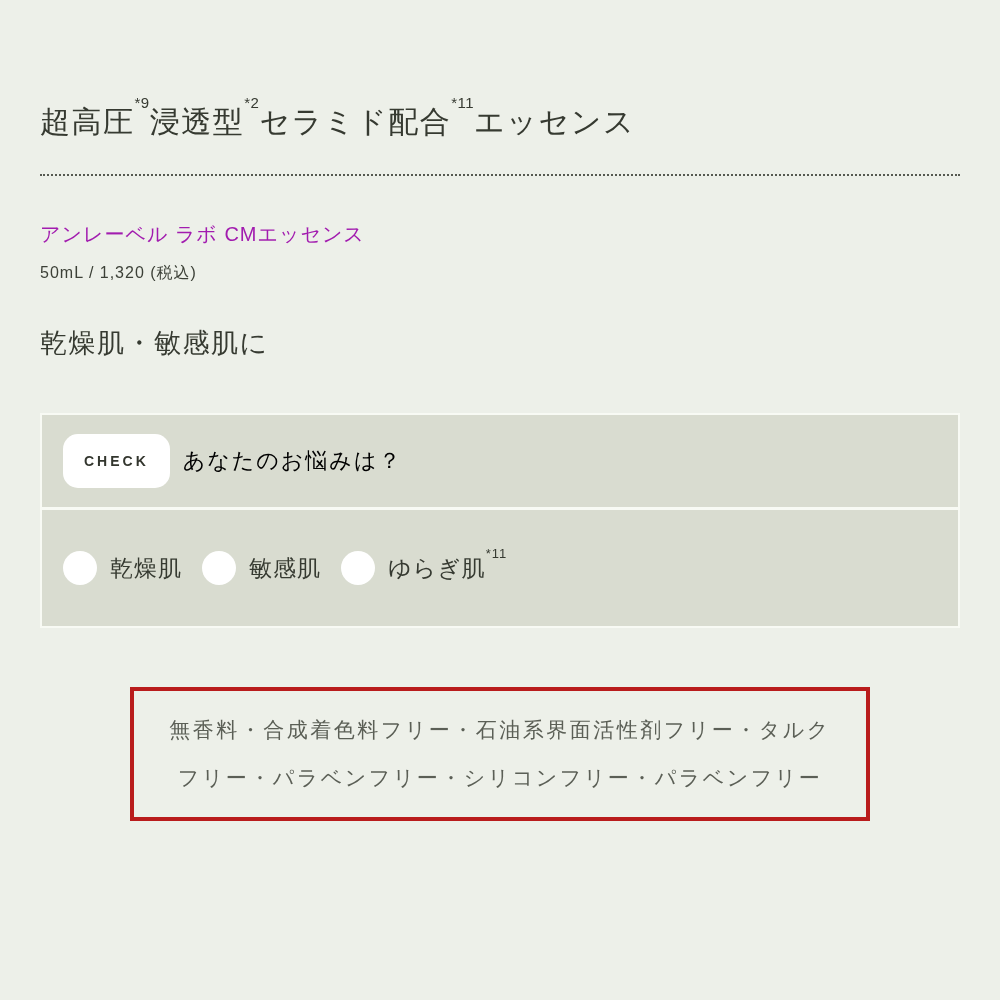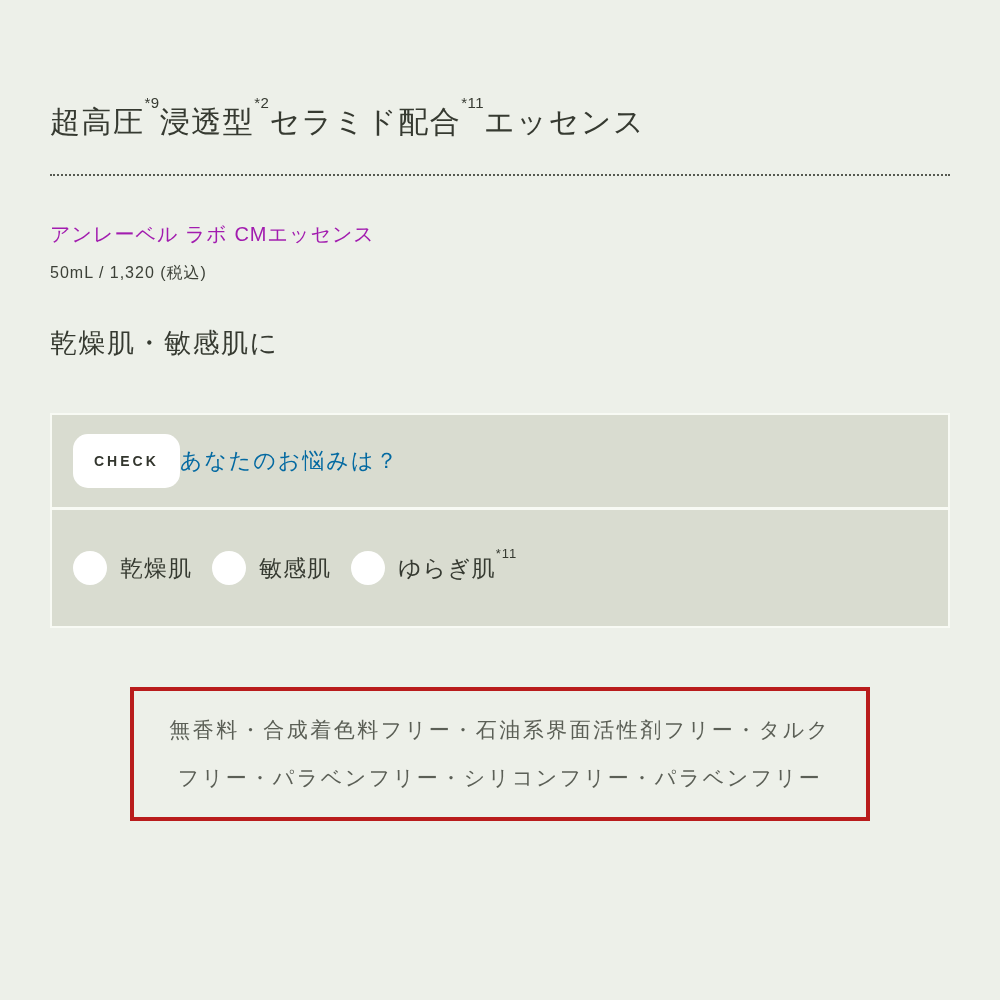--- a/index.html
+++ b/index.html
@@ -9,21 +9,21 @@
     -webkit-font-smoothing: antialiased;
   }
   .page {
     position: relative;
     width: 1000px;
     height: 1000px;
     background: #edf0e9;
     overflow: hidden;
   }
   .content {
-    padding: 0 50px;
+    padding: 0 40px;
   }
 
   
   .title {
     margin-top: 96px;
     font-size: 30px;
     line-height: 40px;
     font-weight: 500;
     letter-spacing: 1.5px;
     color: #363a31;
@@ -104,23 +104,24 @@
     color: #33362e;
     border-radius: 15px;
     height: 54px;
     line-height: 54px;
     padding: 0 21px;
     font-size: 14px;
     font-weight: 600;
     letter-spacing: 3px;
   }
   .check-question {
+    margin-left: 13px;
     font-size: 22px;
     letter-spacing: 2px;
-    color: #0369a1;
+    color: #000000;
   }
   .check-options {
     margin-top: 3px;
     height: 116px;
     background: #d9dcd0;
     display: flex;
     align-items: center;
     padding-left: 21px;
     gap: 20px;
   }

